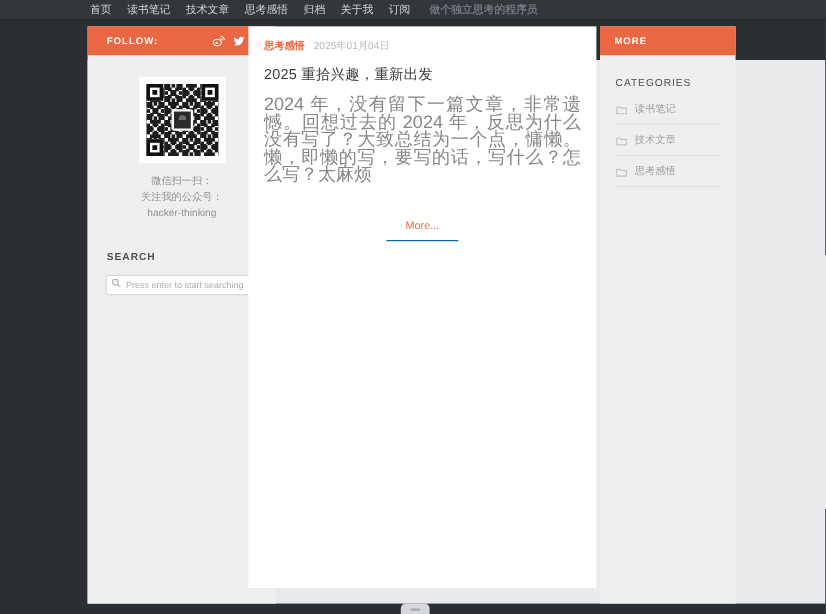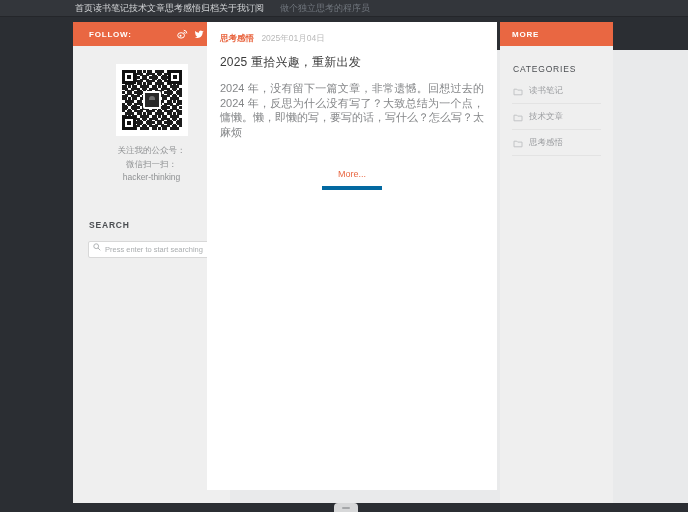--- a/index.html
+++ b/index.html
@@ -9,25 +9,25 @@
     background:#2b2e33; overflow:hidden;
     font-family:"Liberation Sans","DejaVu Sans",sans-serif;
   }
   
   .panel-bg { position:absolute; left:73px; top:50px; right:0; bottom:9px; background:#e9eaeb; }
 
   
   .navbar {
     position:absolute; top:0; left:0; right:0; height:17px;
     background:#33363b; border-bottom:1px solid #24262a;
-    display:flex; align-items:center; padding-left:75px; gap:0;
+    display:flex; align-items:center; padding-left:75px; gap:13px;
     font-size:9px; color:#d2d4d6; white-space:nowrap;
   }
   .navbar .nav-item { cursor:pointer; }
-  .navbar .tagline { color:#70767d; margin-left:16px; }
+  .navbar .tagline { color:#70767d; margin-left:3px;font-weight:bold; }
 
   
   .left-sidebar { position:absolute; left:73px; top:22px; width:157px; bottom:9px; background:#efefef; }
   .main-col     { position:absolute; left:207px; top:22px; width:290px; bottom:22px; background:#ffffff; padding:11px 13px; }
   .right-sidebar{ position:absolute; left:500px; top:22px; width:113px; bottom:9px; background:#efefef; }
 
   
   .widget-header {
     height:24px; background:#e96742; color:#fff;
     display:flex; align-items:center;
@@ -50,40 +50,40 @@
   .qr .finder::after { content:""; position:absolute; left:2px; top:2px; width:4px; height:4px; background:#111; }
   .qr .f-tl { left:0; top:0; } .qr .f-tr { right:0; top:0; } .qr .f-bl { left:0; bottom:0; }
   .qr .logo {
     position:absolute; left:21px; top:21px; width:18px; height:18px;
     background:#2a2a2a; border:2px solid #fff; border-radius:2px;
   }
   .qr .logo::after { content:""; position:absolute; left:4px; top:3px; width:6px; height:4px; background:#6d6d6d; border-radius:3px 3px 0 0; }
   .qr-caption { margin-top:8px; text-align:center; font-size:8.5px; line-height:13.5px; color:#8f9193; }
 
   
-  .search-heading { margin:35px 0 0 16px; font-size:8.5px; font-weight:bold; letter-spacing:0.8px; color:#4b4e52; }
+  .search-heading { margin:24px 0 0 16px; font-size:8.5px; font-weight:bold; letter-spacing:0.8px; color:#4b4e52; }
   .search-wrap { position:relative; margin:8px 15px 0 15px; }
   .search-wrap svg { position:absolute; left:5px; top:5px; }
   .search-input {
     width:100%; height:17px; border:1px solid #d8d8d8; border-radius:2px; background:#fff;
     font-size:7.5px; color:#9b9b9b; padding:0 4px 0 16px; outline:none;
     font-family:"Liberation Sans","DejaVu Sans",sans-serif;
   }
   .search-input::placeholder { color:#aaadaf; }
 
   
   .post-meta { font-size:8.5px; }
   .post-category { color:#e96742; font-weight:bold; cursor:pointer; }
   .post-date { color:#b9b9b9; margin-left:5px; }
   .post-title { margin-top:9px; font-size:12px; font-weight:500; color:#3a3a3a; letter-spacing:0.2px; }
-  .post-excerpt { margin-top:10px; font-size:11px; line-height:14.5px; color:#848688; text-align:justify; }
+  .post-excerpt { margin-top:10px; font-size:15px; line-height:14.5px; color:#848688; text-align:justify; }
   .more-wrap { margin-top:24px; text-align:center; }
   .more-link {
     display:inline-block; color:#e96742; font-size:9px; text-decoration:none;
-    padding:0 16px 7px; border-bottom:4px solid #0369a1; cursor:pointer;
+    padding:0 16px 7px; border-bottom:1px solid #0369a1; cursor:pointer;
   }
 
   
   .cat-heading { margin:18px 13px 4px; font-size:8.5px; font-weight:normal; letter-spacing:0.8px; color:#4b4e52; }
   .cat-list { margin:0 12px; list-style:none; }
   .cat-item {
     display:flex; align-items:center; gap:6px; padding:7px 1px 6px;
     border-bottom:1px solid #e3e3e3; font-size:8.5px; color:#9b9da0; cursor:pointer;
   }
   .cat-item svg { flex:0 0 auto; display:block; }
@@ -134,22 +134,22 @@
 
     <div class="qr-box">
       <div class="qr">
         <span class="finder f-tl"></span>
         <span class="finder f-tr"></span>
         <span class="finder f-bl"></span>
         <span class="logo"></span>
       </div>
     </div>
     <div class="qr-caption">
+      <div>微信扫一扫：</div>
       <div>关注我的公众号：</div>
-      <div>微信扫一扫：</div>
       <div>hacker-thinking</div>
     </div>
 
     <div class="search-heading">SEARCH</div>
     <div class="search-wrap">
       <svg width="8" height="8" viewBox="0 0 8 8">
         <circle cx="3.2" cy="3.2" r="2.4" fill="none" stroke="#b0b3b5" stroke-width="1"></circle>
         <line x1="5" y1="5" x2="7.3" y2="7.3" stroke="#b0b3b5" stroke-width="1"></line>
       </svg>
       <input class="search-input" type="text" placeholder="Press enter to start searching" style="">

